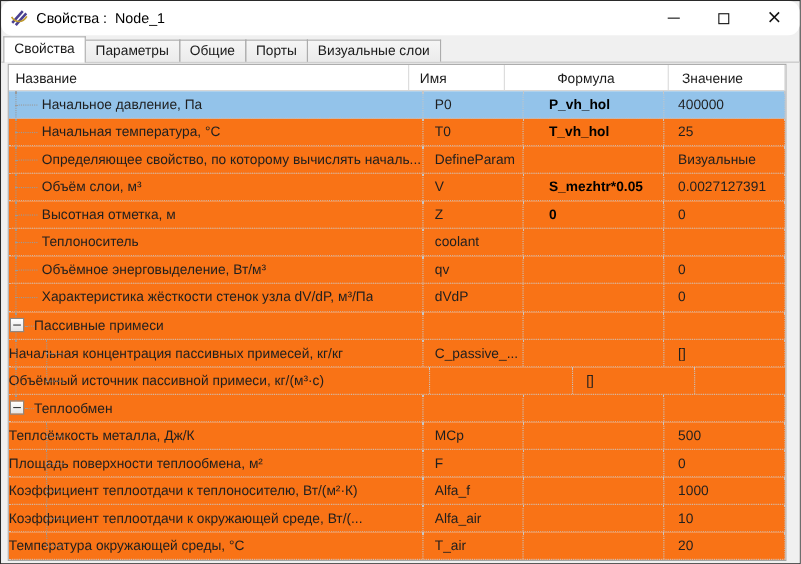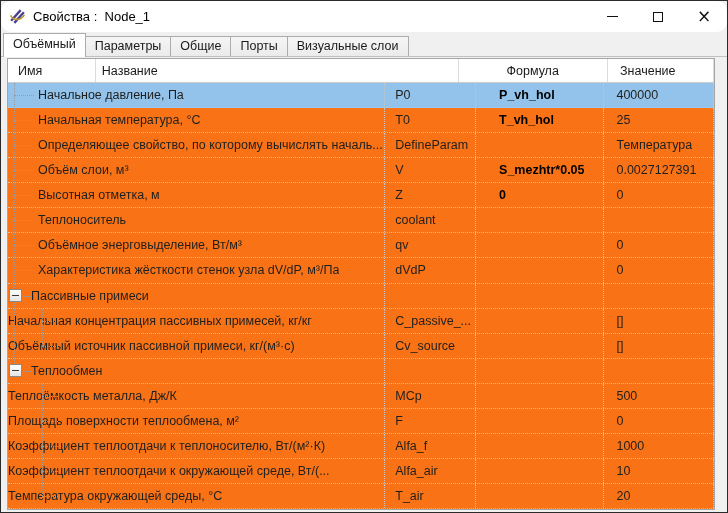--- a/index.html
+++ b/index.html
@@ -126,32 +126,32 @@
       <div class="win-btn">
         <span class="glyph-max"></span>
       </div>
       <div class="win-btn">
         <span class="glyph-close">×</span>
       </div>
     </div>
   </div>
 
   <div class="tabstrip" id="tabstrip">
-      <div class="tab active">Объёмный</div>
+      <div class="tab active">Свойства</div>
       <div class="tab">Параметры</div>
       <div class="tab">Общие</div>
       <div class="tab">Порты</div>
       <div class="tab">Визуальные слои</div>
     </div>
 
   <div class="content">
     <div class="grid">
       <div class="grid-header" id="grid-header">
+          <div class="hcell hc0">Название</div>
           <div class="hcell hc1">Имя</div>
-          <div class="hcell hc0">Название</div>
           <div class="hcell hc2">Формула</div>
           <div class="hcell hc3">Значение</div>
           <div class="hcell hfiller"></div>
         </div>
       <div class="grid-body" id="grid-body">
           <div class="row selected">
             <div class="cell c0 namecell lv1">
               <div class="tv v0 tvfull"></div>
               <div class="tbranch th1"></div>
               <span class="ntext">Начальное давление, Па</span>
@@ -173,21 +173,21 @@
             <div class="cell filler"></div>
           </div>
           <div class="row">
             <div class="cell c0 namecell lv1">
               <div class="tv v0 tvfull"></div>
               <div class="tbranch th1"></div>
               <span class="ntext">Определяющее свойство, по которому вычислять началь...</span>
             </div>
             <div class="cell c1">DefineParam</div>
             <div class="cell c2"></div>
-            <div class="cell c3">Температура</div>
+            <div class="cell c3">Визуальные</div>
             <div class="cell filler"></div>
           </div>
           <div class="row">
             <div class="cell c0 namecell lv1">
               <div class="tv v0 tvfull"></div>
               <div class="tbranch th1"></div>
               <span class="ntext">Объём слои, м³</span>
             </div>
             <div class="cell c1">V</div>
             <div class="cell c2">S_mezhtr*0.05</div>
@@ -264,21 +264,20 @@
             <div class="cell c3">[]</div>
             <div class="cell filler"></div>
           </div>
           <div class="row">
             <div class="cell c0 namecell lv2">
               <div class="tv v0 tvfull"></div>
               <div class="tv v1 tvhalf"></div>
               <div class="tbranch th2"></div>
               <span class="ntext">Объёмный источник пассивной примеси, кг/(м³·с)</span>
             </div>
-            <div class="cell c1">Cv_source</div>
             <div class="cell c2"></div>
             <div class="cell c3">[]</div>
             <div class="cell filler"></div>
           </div>
           <div class="row">
             <div class="cell c0 namecell lvg">
               <div class="tv v0 tvhalf"></div>
               <div class="exp">
                 <div class="expminus"></div>
               </div>

